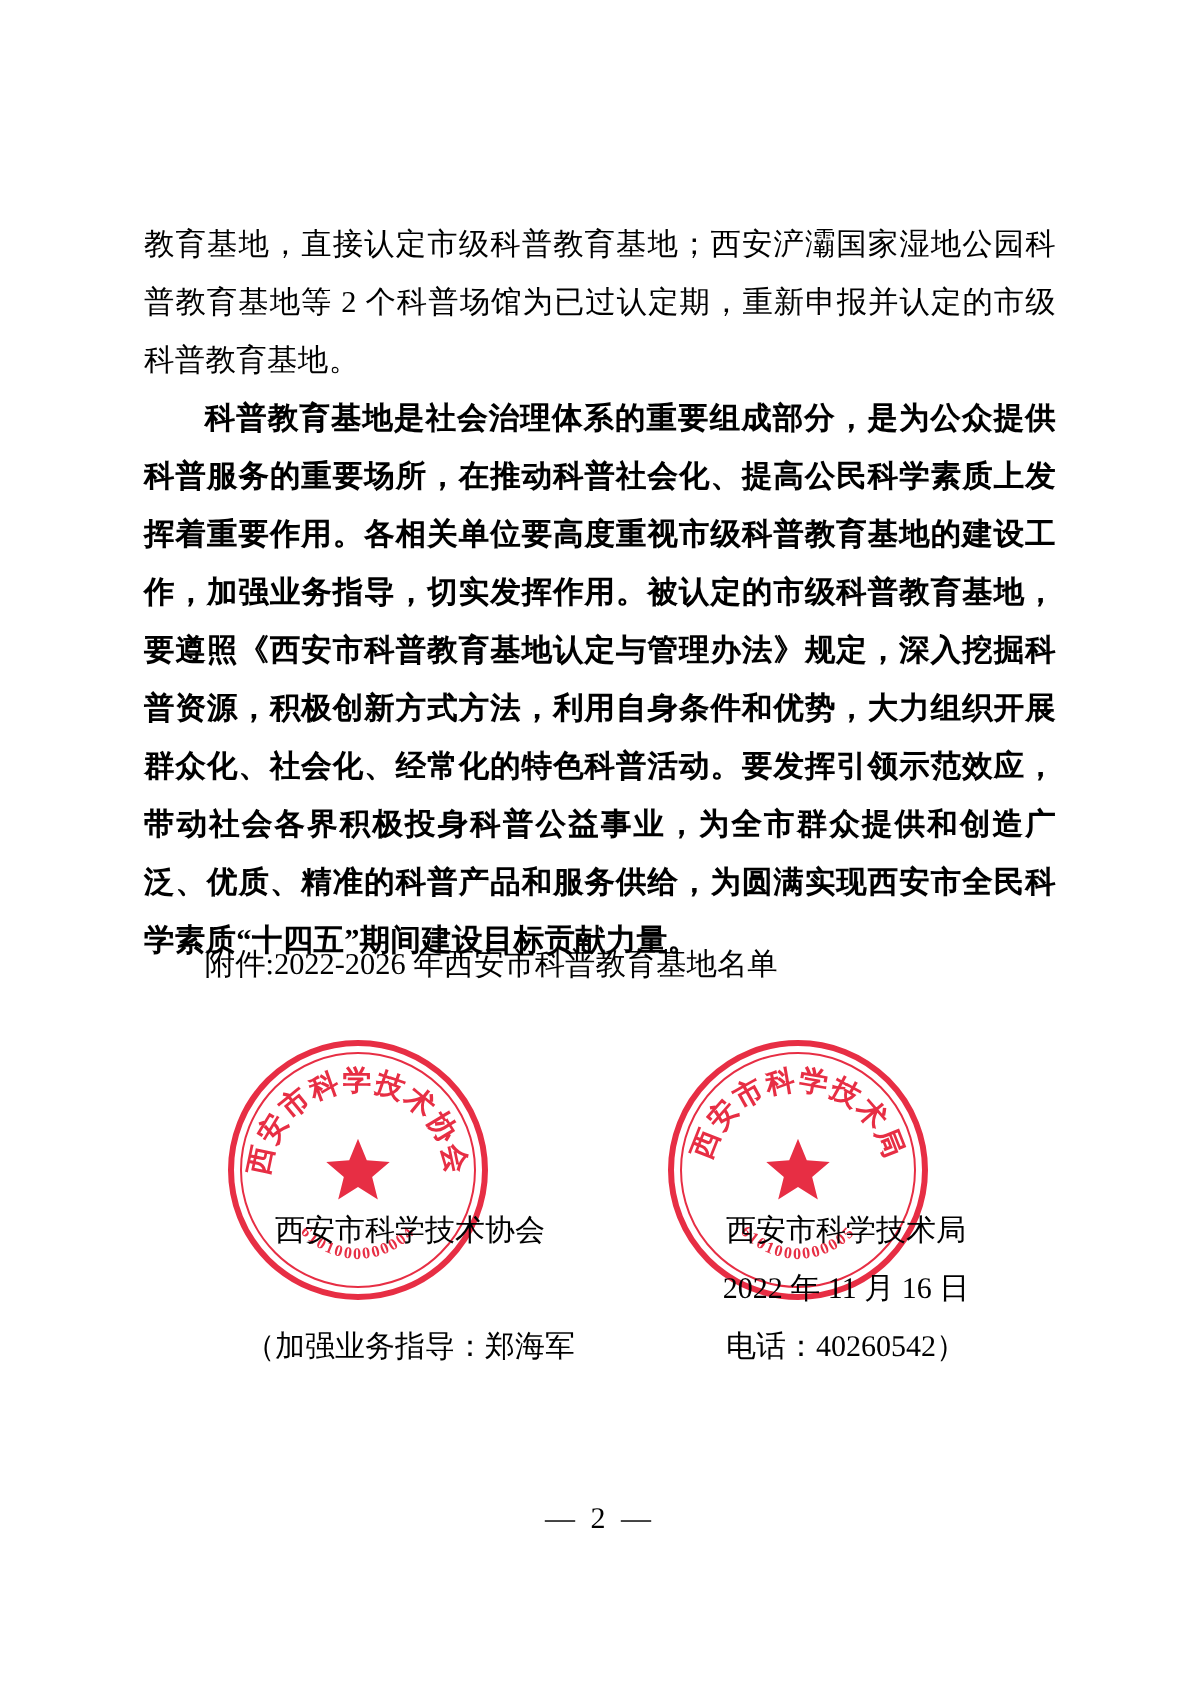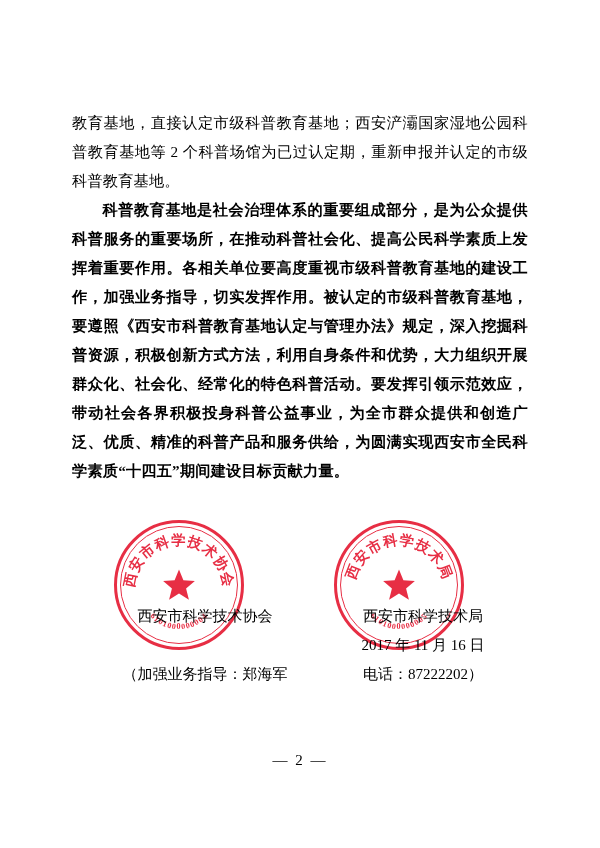--- a/index.html
+++ b/index.html
@@ -133,20 +133,21 @@
 </head>
 <body>
 
 <div class="page">
 
   <div class="body-text">
     <p class="para">教育基地，直接认定市级科普教育基地；西安浐灞国家湿地公园科普教育基地等 2 个科普场馆为已过认定期，重新申报并认定的市级科普教育基地。</p>
     <p class="para indent">科普教育基地是社会治理体系的重要组成部分，是为公众提供科普服务的重要场所，在推动科普社会化、提高公民科学素质上发挥着重要作用。各相关单位要高度重视市级科普教育基地的建设工作，加强业务指导，切实发挥作用。被认定的市级科普教育基地，要遵照《西安市科普教育基地认定与管理办法》规定，深入挖掘科普资源，积极创新方式方法，利用自身条件和优势，大力组织开展群众化、社会化、经常化的特色科普活动。要发挥引领示范效应，带动社会各界积极投身科普公益事业，为全市群众提供和创造广泛、优质、精准的科普产品和服务供给，为圆满实现西安市全民科学素质“十四五”期间建设目标贡献力量。</p>
   </div>
 
+  <div class="attach">附件:2022-2026 年西安市科普教育基地名单</div>
 
   <div class="sign-area">
 
     <div class="seal left">
       <div class="inner-ring"></div>
       <svg class="arc-text" viewBox="0 0 130 130">
         <defs>
           <path id="arcTopL" d="M 18,70 A 47,47 0 0 1 112,70" fill="none"></path>
           <path id="arcBotL" d="M 27,84 A 40,40 0 0 0 103,84" fill="none"></path>
         </defs>
@@ -182,21 +183,21 @@
     </div>
 
     <div class="sign-col left">
       <div class="sign-line">西安市科学技术协会</div>
       <div class="sign-line" style="height:29px;"></div>
       <div class="sign-line">（加强业务指导：郑海军</div>
     </div>
 
     <div class="sign-col right">
       <div class="sign-line">西安市科学技术局</div>
-      <div class="sign-line">2017 年 11 月 16 日</div>
-      <div class="sign-line">电话：87222202）</div>
+      <div class="sign-line">2022 年 11 月 16 日</div>
+      <div class="sign-line">电话：40260542）</div>
     </div>
 
   </div>
 
   <div class="page-number">— 2 —</div>
 
 </div>
 
 </body></html>

